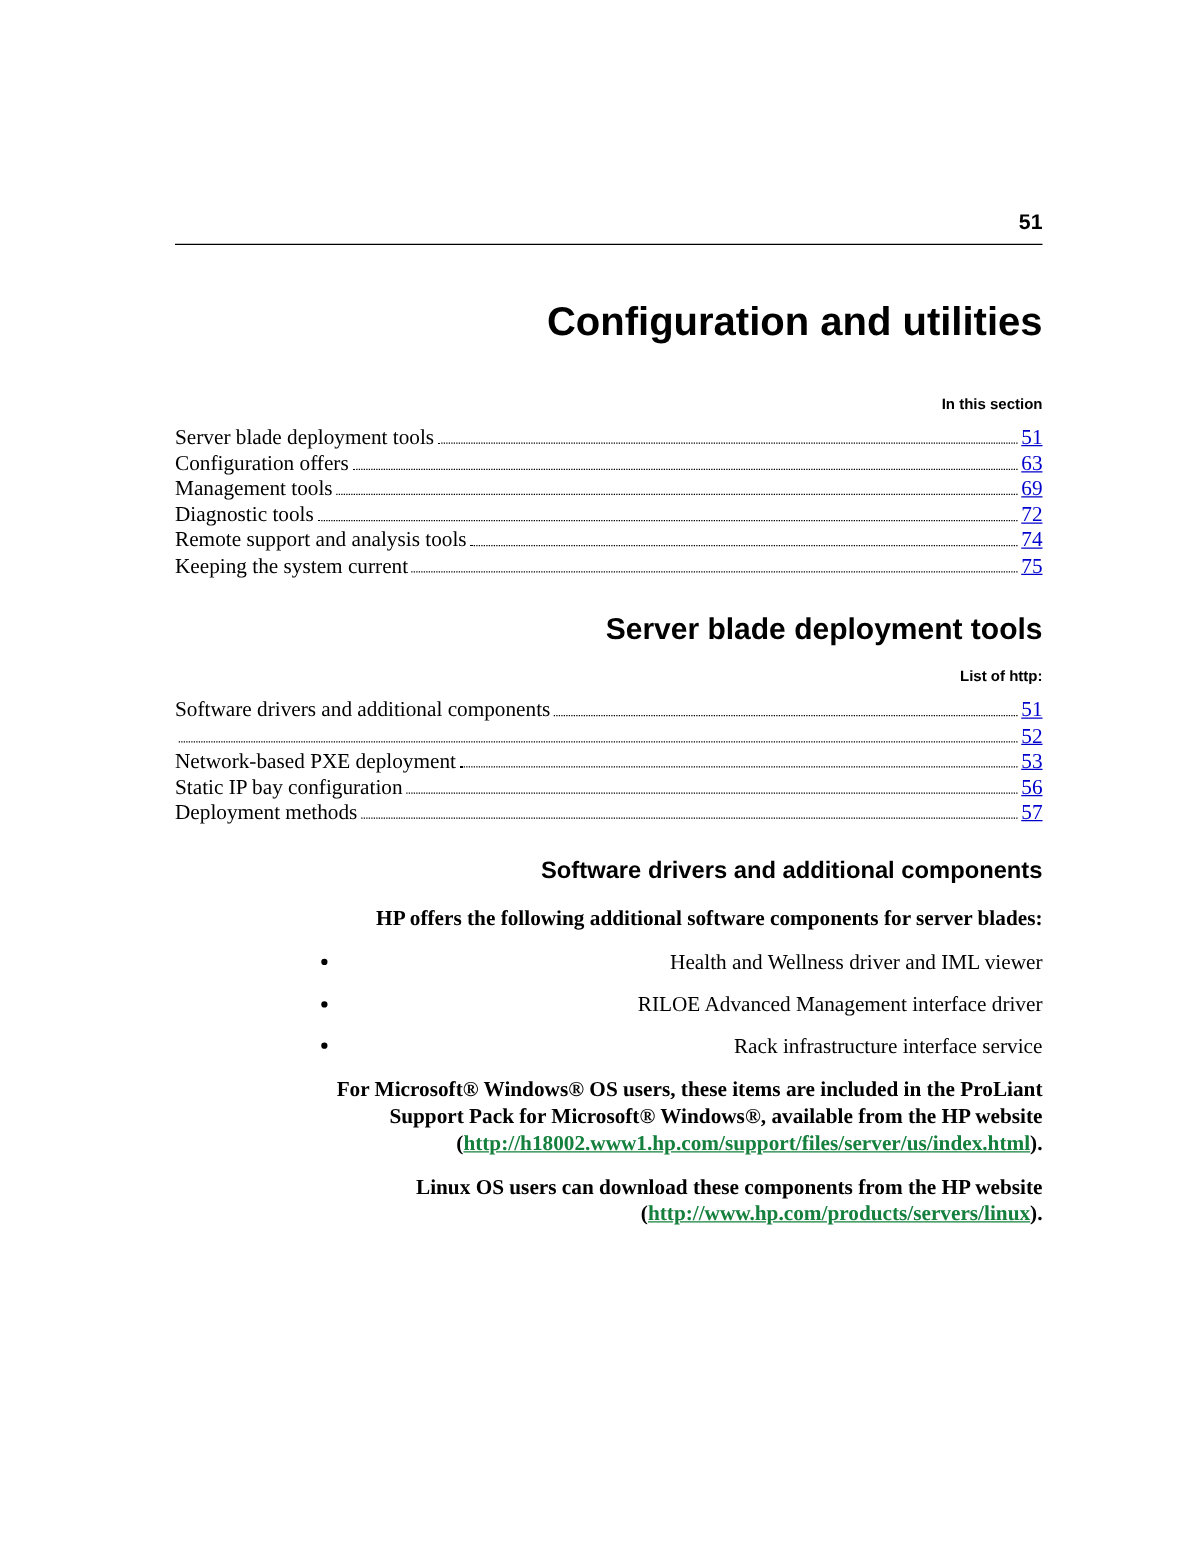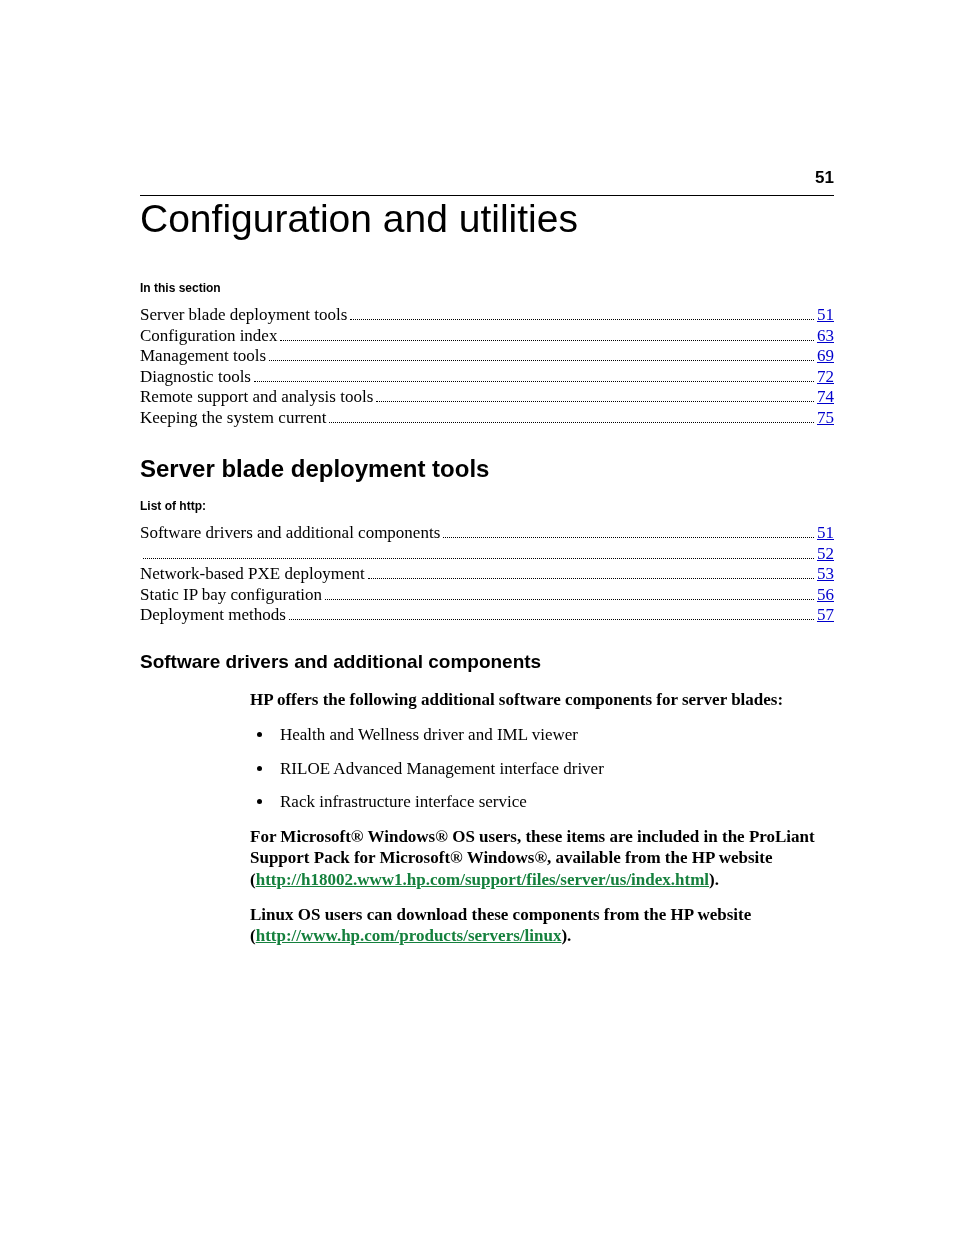--- a/index.html
+++ b/index.html
@@ -8,41 +8,42 @@
     background: #fff;
     font-family: "Times New Roman", Times, serif;
     color: #000;
   }
   .page {
     width: 954px;
     height: 984px;
     box-sizing: border-box;
     padding: 165px 120px 60px 140px;
     position: relative;
+    text-align: right;
   }
   .page-number {
     position: absolute;
     top: 168px;
     right: 120px;
     font-family: Arial, Helvetica, sans-serif;
     font-weight: bold;
     font-size: 17px;
   }
   .hr-top {
     position: absolute;
     top: 195px;
     left: 140px;
     right: 120px;
     border-top: 1.5px solid #000;
   }
   h1 {
     font-family: Arial, Helvetica, sans-serif;
-    font-weight: normal;
-    font-size: 39px;
-    margin: 32px 0 40px 0;
+    font-weight: bold;
+    font-size: 32px;
+    margin: 74px 0 40px 0;
   }
   h2 {
     font-family: Arial, Helvetica, sans-serif;
     font-weight: bold;
     font-size: 24px;
     margin: 28px 0 16px 0;
   }
   h3 {
     font-family: Arial, Helvetica, sans-serif;
     font-weight: bold;
@@ -116,21 +117,21 @@
 
   <div class="section-label">In this section</div>
 
   <div class="toc">
     <div class="toc-row">
       <span class="toc-label">Server blade deployment tools </span>
       <span class="toc-dots"></span>
       <a class="toc-page" href="#">51</a>
     </div>
     <div class="toc-row">
-      <span class="toc-label">Configuration index</span>
+      <span class="toc-label">Configuration offers</span>
       <span class="toc-dots"></span>
       <a class="toc-page" href="#">63</a>
     </div>
     <div class="toc-row">
       <span class="toc-label">Management tools </span>
       <span class="toc-dots"></span>
       <a class="toc-page" href="#">69</a>
     </div>
     <div class="toc-row">
       <span class="toc-label">Diagnostic tools</span>

